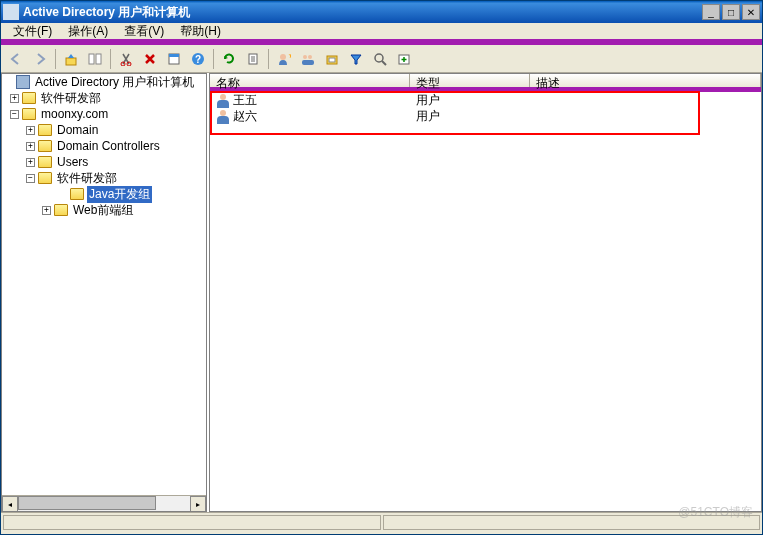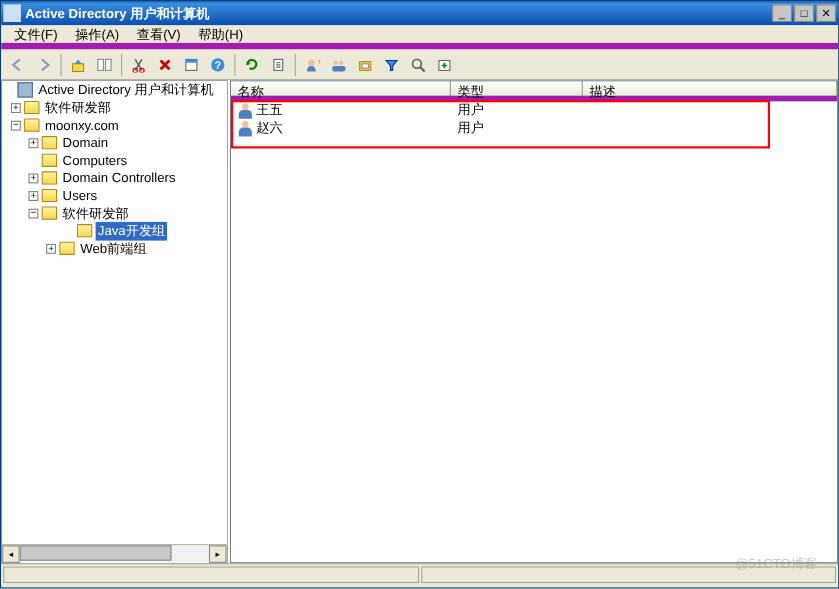--- a/index.html
+++ b/index.html
@@ -38,21 +38,21 @@
 .list-body { flex: 1; position: relative; }
 .highlight-box { position: absolute; border: 2px solid red; left: 0; top: -1px; width: 490px; height: 44px; pointer-events: none; }
 .list-row { display: flex; height: 16px; align-items: flex-start; font-family: Liberation Serif, serif; }
 .cell-name { width: 200px; padding-left: 6px; display: flex; align-items: center; }
 .cell-type { width: 120px; padding-left: 6px; }
 .user-icon { width: 14px; height: 14px; margin-right: 3px; position: relative; }
 .user-icon::before { content: ""; position: absolute; top: 0; left: 4px; width: 6px; height: 6px; background: #f0c0a0; border-radius: 50%; }
 .user-icon::after { content: ""; position: absolute; top: 6px; left: 1px; width: 12px; height: 8px; background: #5080c0; border-radius: 4px 4px 0 0; }
 .statusbar { height: 20px; background: #ece9d8; border-top: 1px solid #aca899; display: flex; padding: 2px; gap: 2px; }
 .status-cell { border: 1px solid #aca899; flex: 1; }
-.watermark { position: absolute; bottom: 14px; right: 20px; color: #999; font-size: 12px; opacity: 0.5; font-family: sans-serif; }
+.watermark { position: absolute; bottom: 14px; right: 10px; color: #999; font-size: 12px; opacity: 0.5; font-family: sans-serif; }
 </style>
 </head>
 <body>
 
 <div class="titlebar">
   <span class="title-icon"></span>
   <span class="title-text">Active Directory 用户和计算机</span>
   <div class="winbtns">
     <div class="winbtn">_</div>
     <div class="winbtn">□</div>
@@ -184,25 +184,20 @@
     </div>
     <div class="tree-item" style="padding-left:8px">
       <span class="expander">−</span>
           <span class="folder-icon"></span>
       <span class="tree-label">moonxy.com</span>
     </div>
     <div class="tree-item" style="padding-left:24px">
       <span class="expander">+</span>
           <span class="folder-icon"></span>
       <span class="tree-label">Domain</span>
-    </div>
-    <div class="tree-item" style="padding-left:24px">
-      <span class="expander empty"></span>
-          <span class="folder-icon"></span>
-      <span class="tree-label">Computers</span>
     </div>
     <div class="tree-item" style="padding-left:24px">
       <span class="expander">+</span>
           <span class="folder-icon"></span>
       <span class="tree-label">Domain Controllers</span>
     </div>
     <div class="tree-item" style="padding-left:24px">
       <span class="expander">+</span>
           <span class="folder-icon"></span>
       <span class="tree-label">Users</span>

